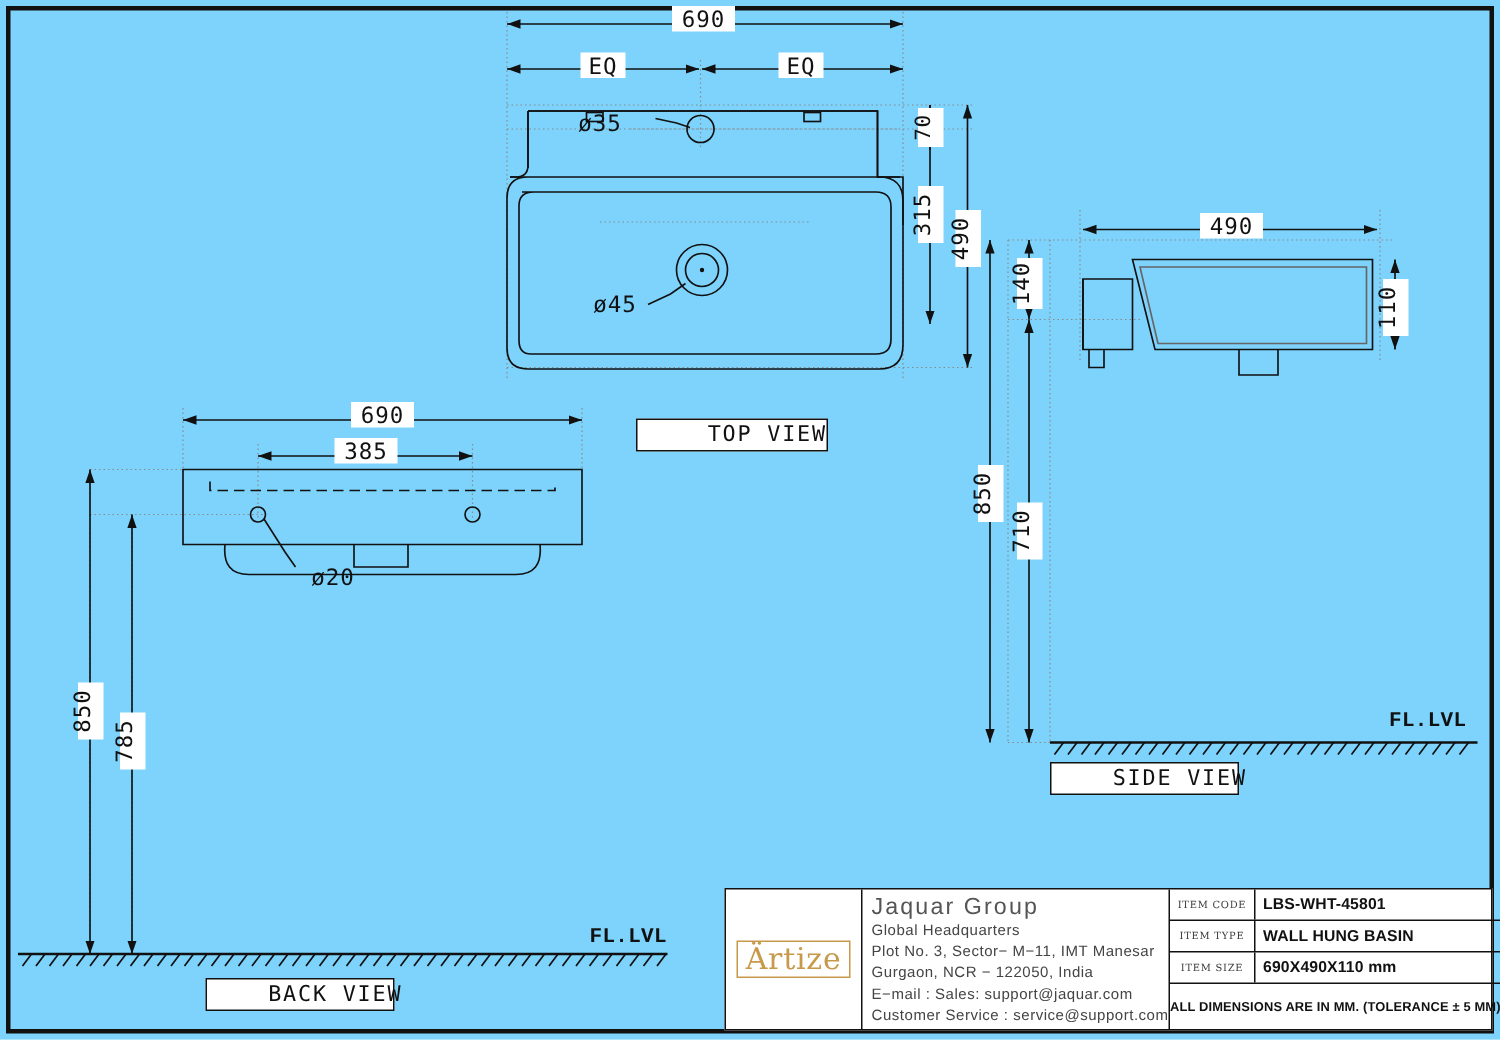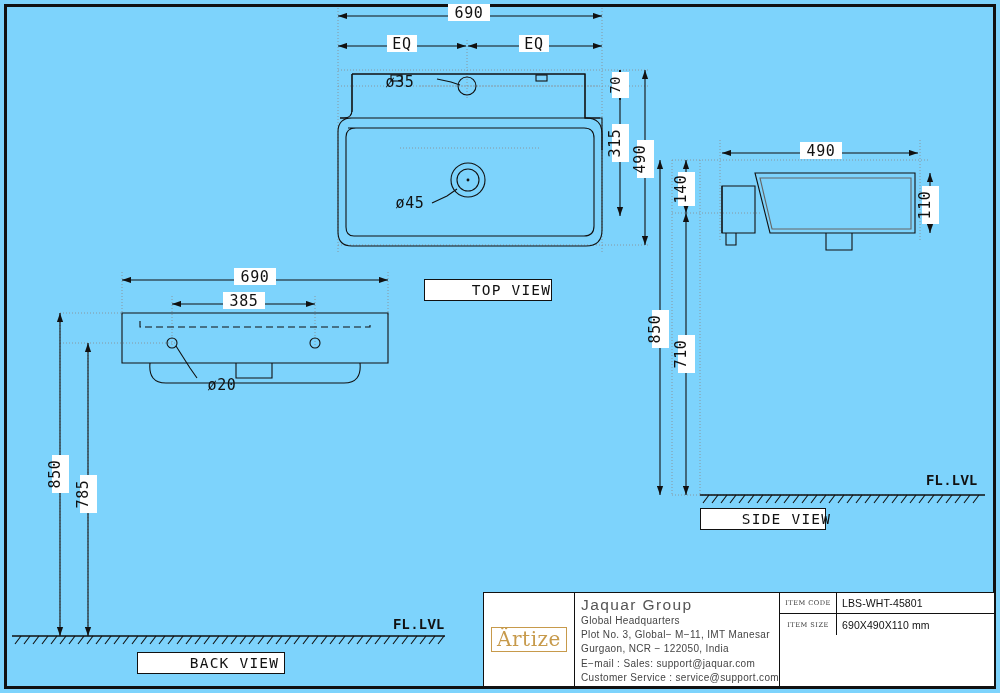--- a/index.html
+++ b/index.html
@@ -25,33 +25,33 @@
   .addr{font-family:"Liberation Sans",sans-serif;font-size:10px;color:#444;
         letter-spacing:.35px;line-height:1.42;white-space:nowrap;}
   #tb-right{flex:1;display:flex;flex-direction:column;}
   .tb-row{display:flex;border-bottom:1.2px solid #111;box-sizing:border-box;height:21px;}
   .tb-row:last-child{border-bottom:none;}
   .tb-key{width:57px;border-right:1.2px solid #111;box-sizing:border-box;
           display:flex;align-items:center;justify-content:center;
           font-family:"DejaVu Serif",serif;font-size:6.6px;color:#3a3a3a;
           letter-spacing:.5px;white-space:nowrap;}
   .tb-val{flex:1;display:flex;align-items:center;padding-left:5px;
-          font-family:"Liberation Sans",sans-serif;font-size:10.5px;font-weight:normal;
+          font-family:"Liberation Sans",sans-serif;font-size:10.5px;font-weight:bold;
           color:#111;letter-spacing:.1px;white-space:nowrap;}
   #tb-note{flex:1;display:flex;align-items:center;justify-content:center;
            font-family:"Liberation Sans",sans-serif;font-size:8.6px;font-weight:bold;
            color:#111;letter-spacing:.1px;white-space:nowrap;}
   
   .viewlabel{position:absolute;border:1.3px solid #111;background:#fff;
              font-family:"DejaVu Sans Mono",monospace;font-size:14.5px;color:#111;
              letter-spacing:1.2px;display:flex;align-items:center;justify-content:center;
              white-space:nowrap;box-sizing:border-box;padding-left:47px;}
   #label-top{left:424px;top:279px;width:128px;height:22px;}
   #label-side{left:700px;top:508px;width:126px;height:22px;}
-  #label-back{left:137px;top:652px;width:148px;height:22px;}
+  #label-back{left:137px;top:652px;width:126px;height:22px;}
   
   .fllvl{position:absolute;font-family:Liberation Mono, monospace;font-size:14px;
          font-weight:bold;color:#111;letter-spacing:.2px;white-space:nowrap;margin-left:12px;}
   #fllvl-side{left:914px;top:473px;}
   #fllvl-back{left:381px;top:617px;}
   
   .dimtxt{font-family:"DejaVu Sans Mono",monospace;font-size:15px;fill:#111;letter-spacing:.6px;}
   .dimtxt-sm{font-family:"DejaVu Sans Mono",monospace;font-size:14px;fill:#111;letter-spacing:.4px;}
 </style>
 </head>
@@ -321,31 +321,36 @@
   <div id="titleblock">
     <div id="tb-left">
       <div id="logo-cell">
         <div id="logo-box">
           <div id="logo-text">Ärtize</div>
         </div>
       </div>
       <div id="addr-cell">
         <div id="company">Jaquar  Group</div>
         <div class="addr">Global  Headquarters</div>
-        <div class="addr">Plot No. 3, Global−  M−11, IMT Manesar</div>
+        <div class="addr">Plot No. 3, Sector−  M−11, IMT Manesar</div>
         <div class="addr">Gurgaon, NCR  −  122050, India</div>
         <div class="addr">E−mail : Sales:  support@jaquar.com</div>
         <div class="addr">Customer Service :  service@support.com</div>
       </div>
     </div>
     <div id="tb-right">
       <div class="tb-row">
         <div class="tb-key">ITEM CODE</div>
         <div class="tb-val">LBS-WHT-45801</div>
       </div>
       <div class="tb-row">
+        <div class="tb-key">ITEM TYPE</div>
+        <div class="tb-val">WALL HUNG BASIN</div>
+      </div>
+      <div class="tb-row">
         <div class="tb-key">ITEM SIZE</div>
         <div class="tb-val">690X490X110 mm</div>
       </div>
+      <div id="tb-note">ALL DIMENSIONS ARE IN MM. (TOLERANCE ± 5 MM)</div>
     </div>
   </div>
 
 </div>
 
 </body></html>

